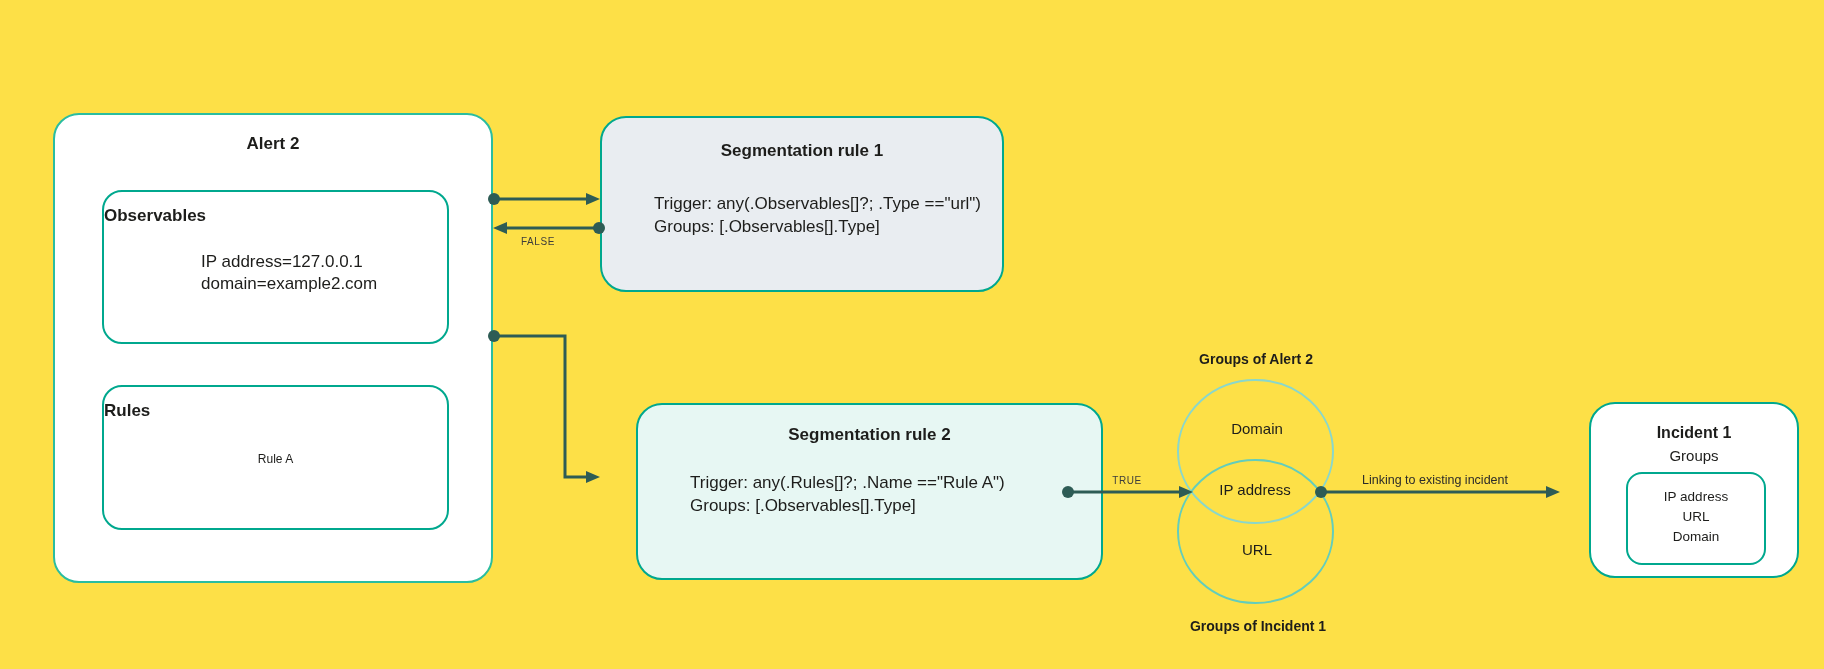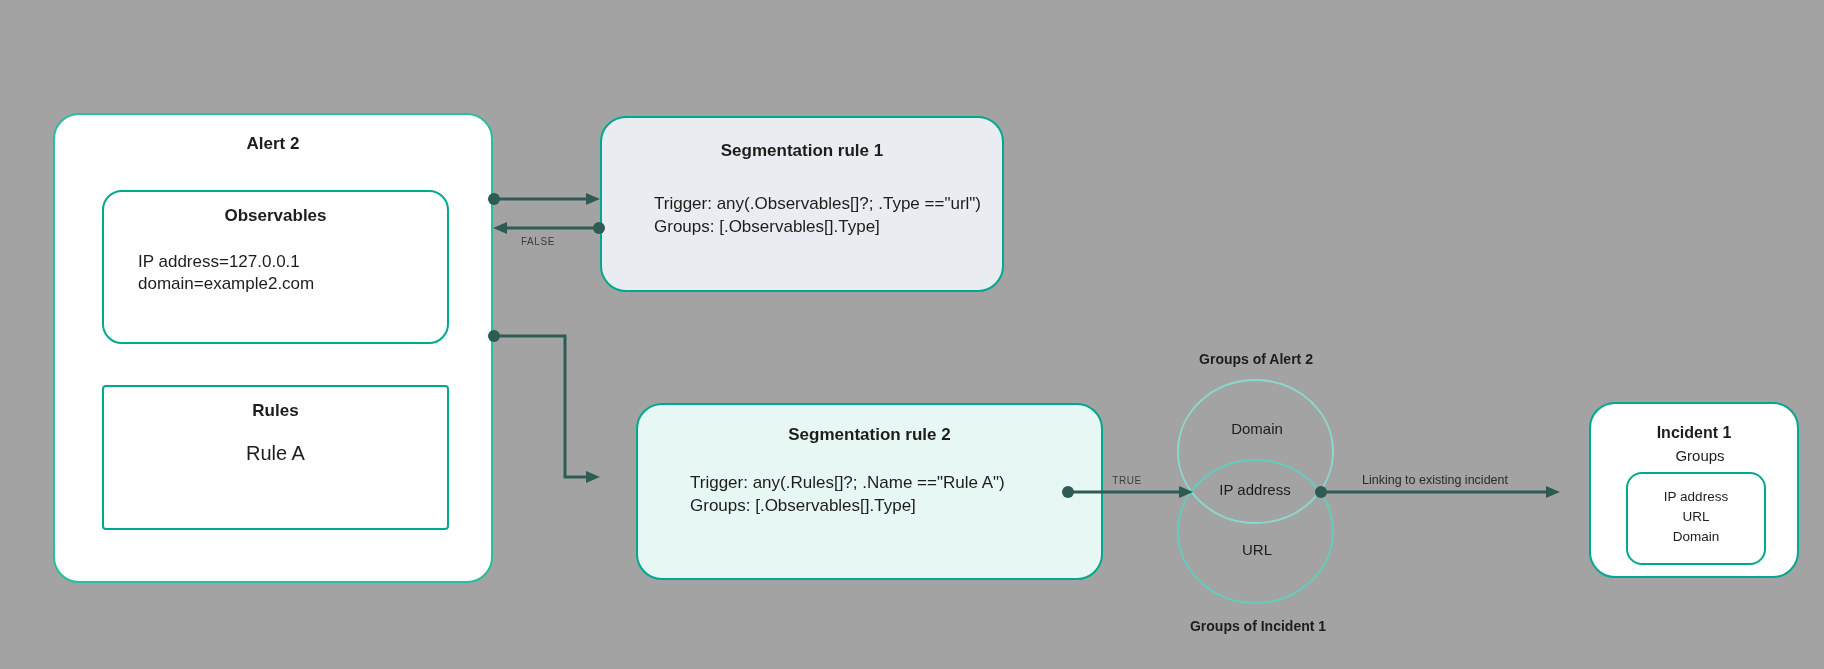--- a/index.html
+++ b/index.html
@@ -1,56 +1,56 @@
 <!DOCTYPE html>
 <html style="--teal: #00a88e; --teal-light: #2abda0; --venn-top: #8ad7cb; --venn-bottom: #63cdbc; --arrow: #2e5c55; --seg1-fill: #e9edf1; --seg2-fill: #e7f7f3; --text: #1d1d1b;"><head>
 <meta charset="utf-8">
 <style>
   html, body { margin: 0; padding: 0; background: #ffffff; }
   .canvas {
     position: relative;
     width: 1824px; height: 669px;
     font-family: "Liberation Sans", sans-serif;
     color: var(--text, #1d1d1b);
-    background: #a3a3a3;
+    background: #fde047;
     overflow: hidden;
   }
   .box { position: absolute; box-sizing: border-box; background: #ffffff; }
   .abs { position: absolute; }
   .ctr { transform: translateX(-50%); white-space: nowrap; }
 
   .alert-box   { left:53px; top:113px; width:440px; height:470px;
                  border:2px solid var(--teal-light); border-radius:26px; }
   .alert-title { width:100%; text-align:center; padding-top:18px;
                  font-size:17px; font-weight:bold; line-height:21px; }
 
   .obs-box   { left:47px; top:75px;  width:347px; height:154px;
                border:2px solid var(--teal); border-radius:20px; }
   .rules-box { left:47px; top:270px; width:347px; height:145px;
-               border:2px solid var(--teal); border-radius:4px; }
-  .inner-title { width:100%; text-align:center; padding-top:13px;
+               border:2px solid var(--teal); border-radius:20px; }
+  .inner-title { width:100%; text-align:left; padding-top:13px;
                  font-size:17px; font-weight:bold; line-height:21px; }
-  .obs-body  { margin-top:25px; padding-left:34px; font-size:17px; line-height:22px; }
-  .rules-body{ margin-top:21px; width:100%; text-align:center; font-size:20px; line-height:22px; }
+  .obs-body  { margin-top:25px; padding-left:97px; font-size:17px; line-height:22px; }
+  .rules-body{ margin-top:27px; width:100%; text-align:center; font-size:12px; line-height:22px; }
 
   .seg-box { border:2px solid var(--teal); border-radius:26px; }
   .seg1 { left:600px; top:116px; width:404px; height:176px; background:var(--seg1-fill); }
   .seg2 { left:600px; top:403px; width:467px; height:177px; background:var(--seg2-fill);margin-left:36px; }
   .seg-title { width:100%; text-align:center; font-size:17px; font-weight:bold; line-height:21px; }
   .seg1 .seg-title { padding-top:22px; }
   .seg2 .seg-title { padding-top:19px; }
   .seg-body { padding-left:52px; font-size:17px; line-height:23px; }
   .seg1 .seg-body { margin-top:31px; }
   .seg2 .seg-body { margin-top:26px; }
 
   .incident-box { left:1560px; top:402px; width:210px; height:176px;
                   border:2px solid var(--teal); border-radius:26px;margin-left:29px; }
   .incident-title { width:100%; text-align:center; padding-top:19px;
                     font-size:16px; font-weight:bold; line-height:20px; }
-  .incident-sub { width:100%; text-align:center; margin-top:3px; font-size:15px; line-height:19px;padding-left:6px; }
+  .incident-sub { width:100%; text-align:center; margin-top:3px; font-size:15px; line-height:19px; }
   .incident-inner { left:35px; top:68px; width:140px; height:93px;
                     border:2px solid var(--teal); border-radius:16px; }
   .incident-items { width:100%; text-align:center; padding-top:13px;
                     font-size:13.5px; line-height:20px; }
 
   .venn-label { font-size:14px; font-weight:bold; }
   .venn-item  { font-size:15px; }
 
   .edge-label { font-size:10px; letter-spacing:0.6px; color:#3c3c3c; }
   .link-label { font-size:12.5px; color:#2a2a2a; }

